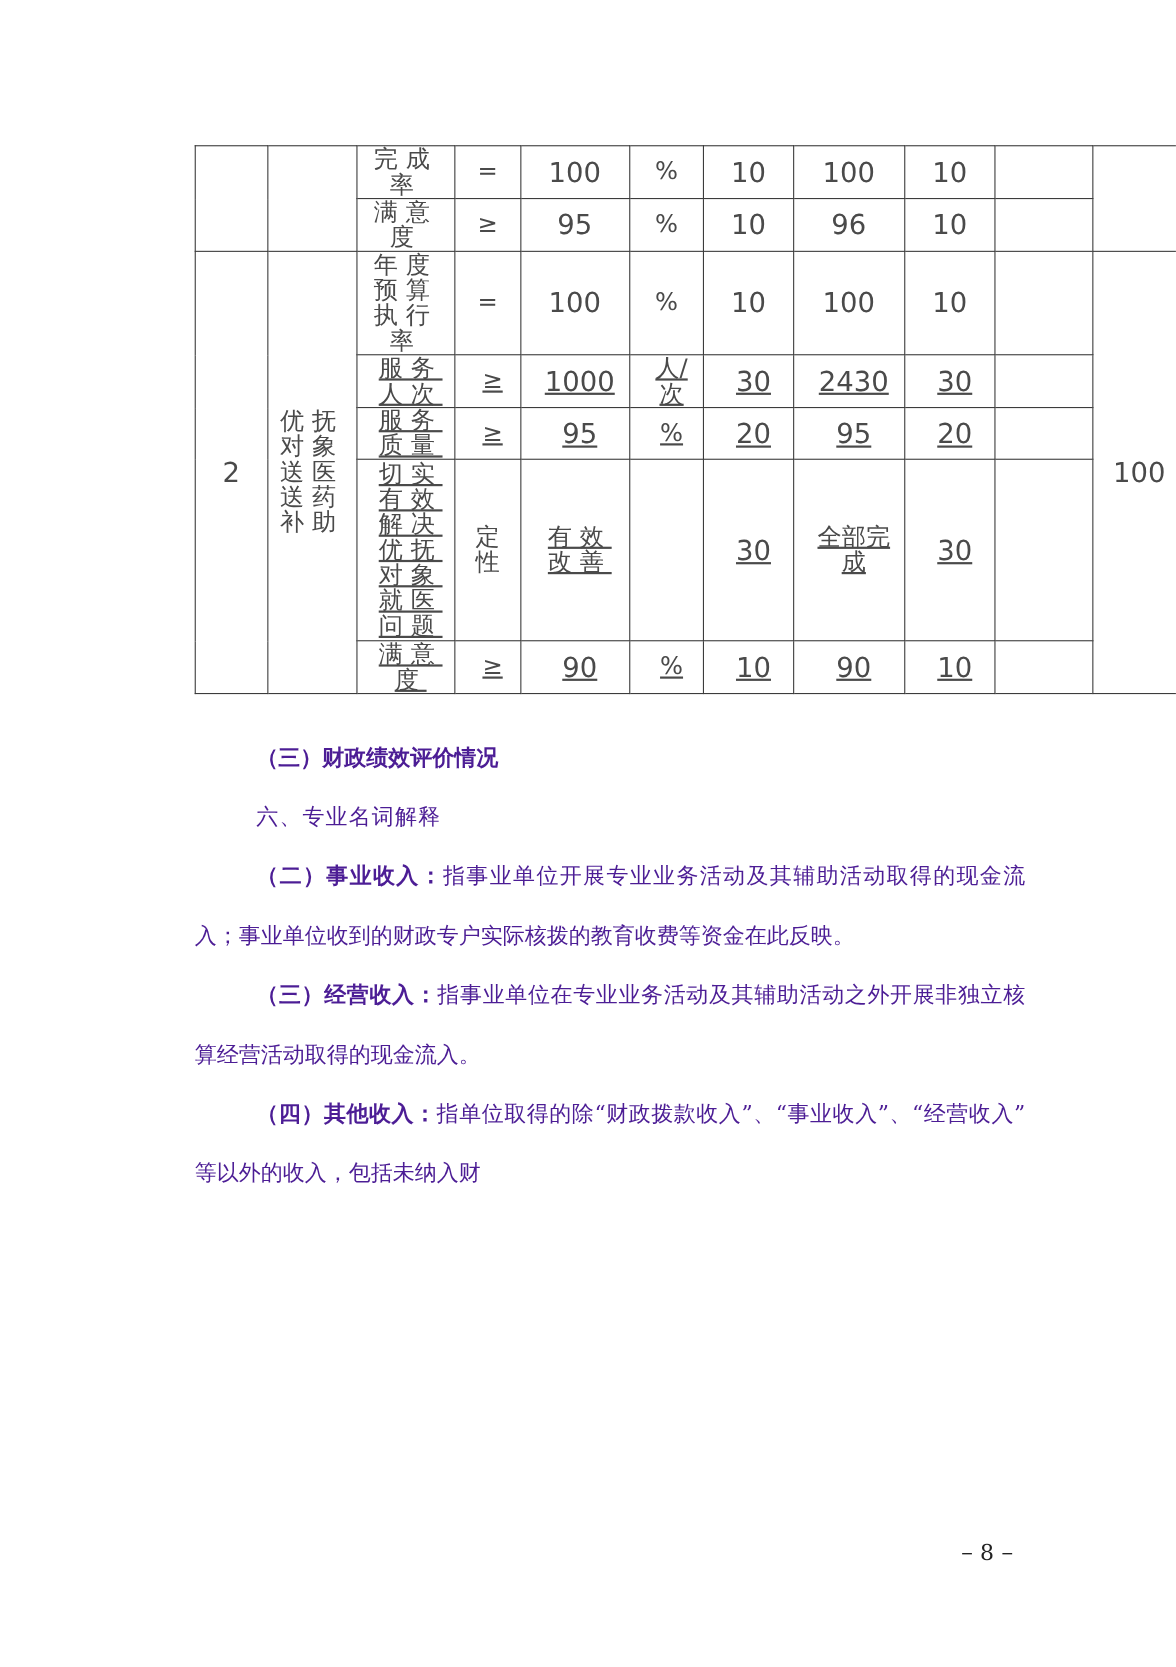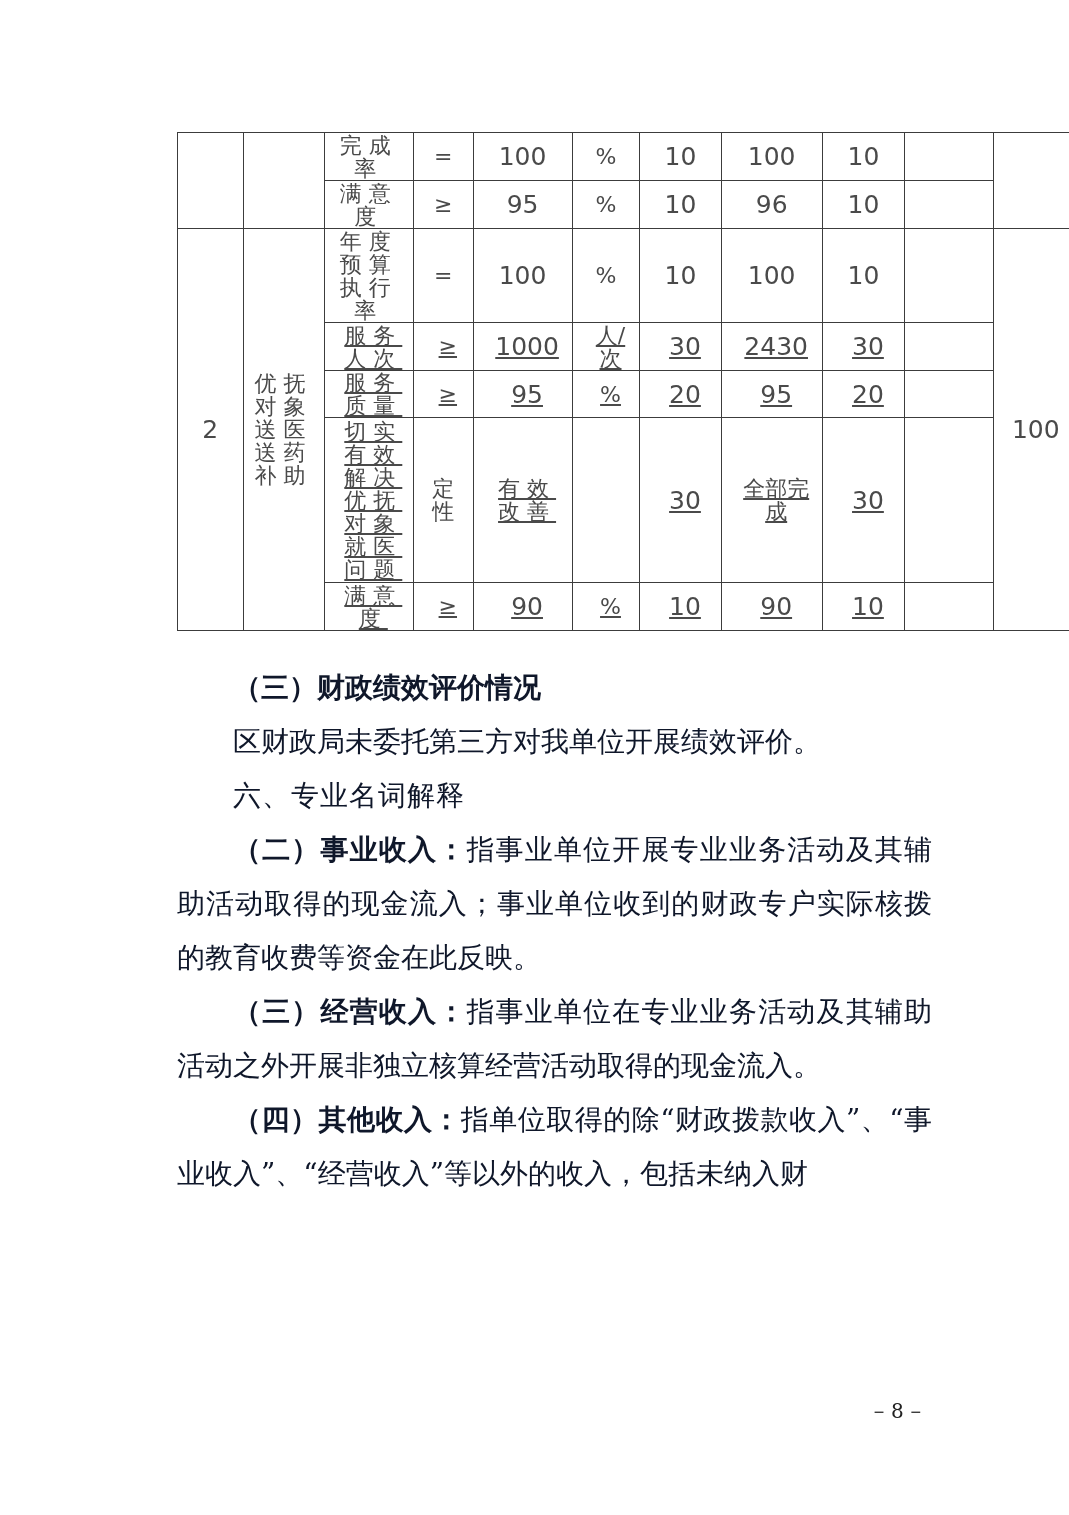--- a/index.html
+++ b/index.html
@@ -26,21 +26,21 @@
   .ptable td.pre{white-space:pre-line;}
   .ptable td.c{text-align:center;}
   .ptable td.l{text-align:center;padding-left:9px;text-decoration:underline;}
   .ptable td.sp{letter-spacing:7px;}
   .ptable td.num{font-size:25px;}
   tr.hA{height:48px;} tr.hB{height:48px;} tr.hC{height:94px;}
   tr.hD{height:48px;} tr.hE{height:47px;} tr.hF{height:165px;} tr.hG{height:48px;}
   
   .doc{
     position:absolute;left:177px;top:661px;width:755px;
-    font-size:28px;line-height:54px;color:#0f172a;
+    font-size:20px;line-height:54px;color:#4c1d95;
     text-align:justify;
   }
   .doc p{margin:0;text-indent:56px;}
   .doc .lead{font-weight:bold;}
   .h-kai{font-weight:bold;}
   .h-hei{font-family:"DejaVu Sans", sans-serif;font-weight:normal;letter-spacing:1px;}
   
   .pageno{
     position:absolute;left:869px;top:1398px;
     font-size:20px;letter-spacing:2px;color:#222;
@@ -161,20 +161,19 @@
     <td class="l num">10</td>
     <td class="l num">90</td>
     <td class="l num">10</td>
     <td></td>
   </tr>
 </tbody>
   </table>
 
 <main class="doc">
   <p class="h-kai">（三）财政绩效评价情况</p>
-  <p>区财政局未委托第三方对我单位开展绩效评价。</p>
   <p class="h-hei">六、专业名词解释</p>
   <p><span class="lead">（二）事业收入：</span><span>指事业单位开展专业业务活动及其辅助活动取得的现金流入；事业单位收到的财政专户实际核拨的教育收费等资金在此反映。</span></p>
   <p><span class="lead">（三）经营收入：</span><span>指事业单位在专业业务活动及其辅助活动之外开展非独立核算经营活动取得的现金流入。</span></p>
   <p><span class="lead">（四）其他收入：</span><span>指单位取得的除“财政拨款收入”、“事业收入”、“经营收入”等以外的收入，包括未纳入财</span></p>
 </main>
 
 <div class="pageno">－8－</div>
 
 </body></html>

